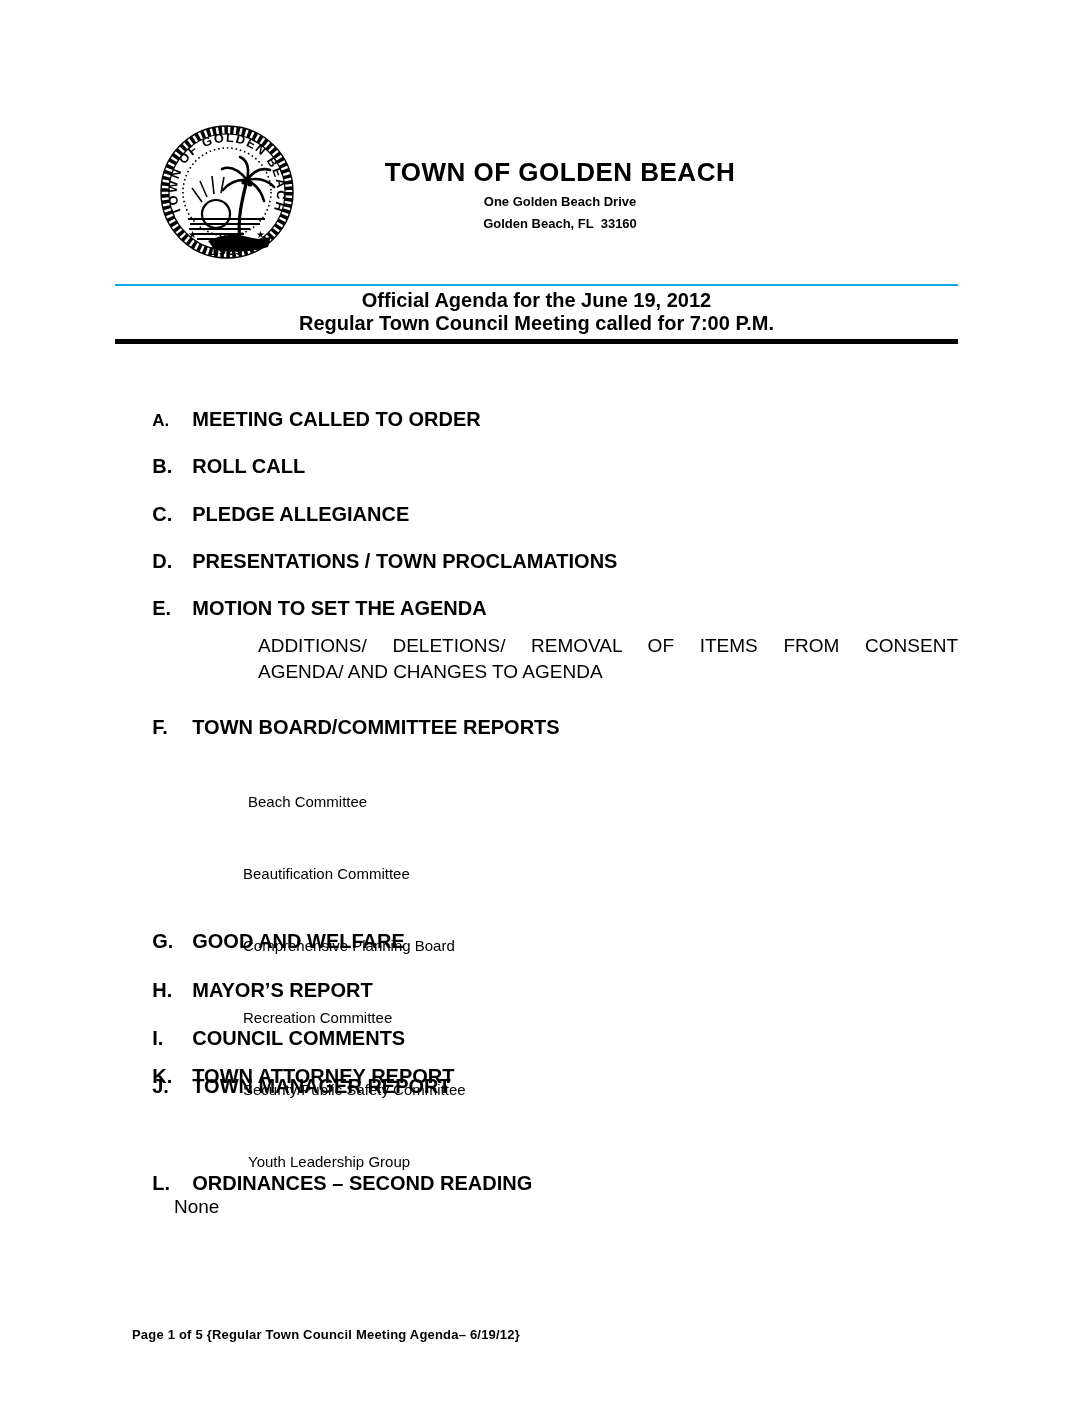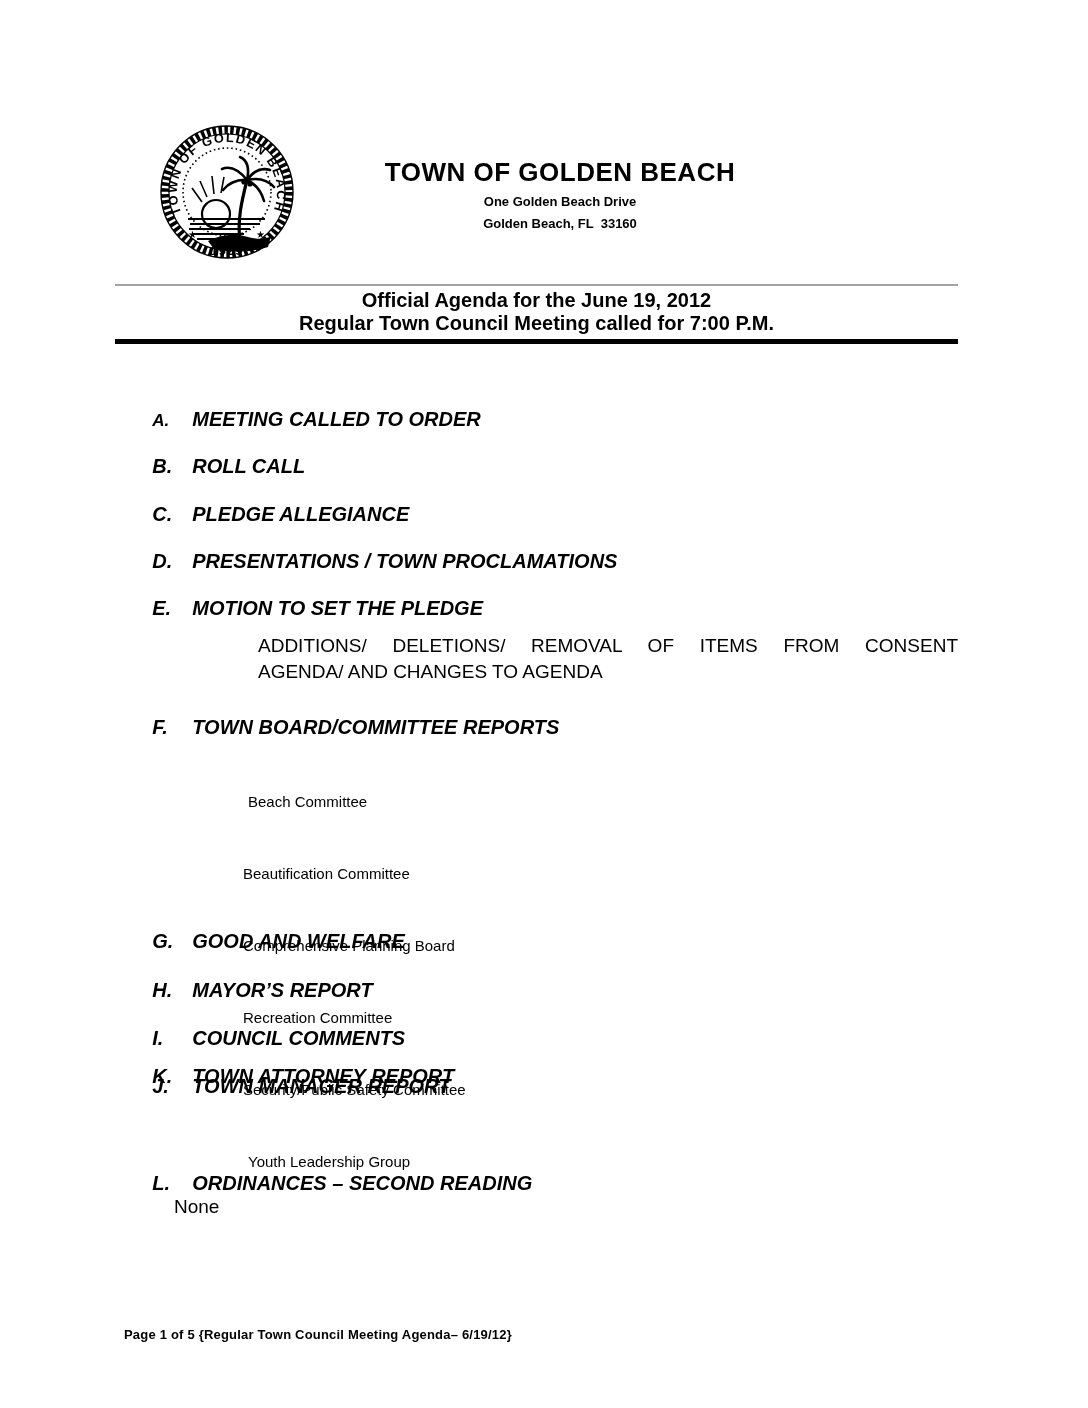--- a/index.html
+++ b/index.html
@@ -12,37 +12,37 @@
     overflow:hidden;
   }
   .abs{position:absolute;}
   
   .seal-wrap{left:152px;top:124px;width:150px;height:140px;}
   .seal-text{font-family:"Liberation Sans", sans-serif;font-weight:bold;}
   .hdr{left:330px;top:156px;width:460px;text-align:center;}
   .hdr-title{font-size:26px;font-weight:bold;letter-spacing:.5px;line-height:32px;margin-bottom:3px;white-space:pre;}
   .hdr-addr{font-size:13px;font-weight:bold;line-height:22px;white-space:pre;}
   
-  .banner{left:115px;top:284px;width:843px;border-top:2px solid #a3a3a3;border-bottom:5px solid #000;padding:3px 0 4px 0;text-align:center;}
+  .banner{left:115px;top:284px;width:843px;border-top:2px solid #0ea5e9;border-bottom:5px solid #000;padding:3px 0 4px 0;text-align:center;}
   .banner div{font-size:20px;font-weight:bold;line-height:23px;white-space:pre;}
   
-  .item{left:130px;font-size:20px;font-weight:bold;line-height:20px;white-space:pre;font-style:italic;}
+  .item{left:130px;font-size:20px;font-weight:bold;line-height:20px;white-space:pre;}
   .item .letter{display:inline-block;width:40px;}
   .letter.sm{font-size:17px;}
   
   .note{left:258px;top:621px;width:700px;font-size:19px;line-height:26px;margin-top:12px;}
   .note .jline{text-align:justify;text-align-last:justify;white-space:normal;}
   .note .nline{text-align:left;}
   
   .sublist{left:243px;top:742px;font-size:15px;line-height:24px;white-space:pre;}
   .sublist .ind{padding-left:5px;}
   
   .plain{font-size:19px;line-height:22px;white-space:pre;}
   
-  .footer{left:124px;top:1327px;font-size:13px;font-weight:bold;letter-spacing:.2px;white-space:pre;}
+  .footer{left:132px;top:1327px;font-size:13px;font-weight:bold;letter-spacing:.2px;white-space:pre;}
 </style>
 </head>
 <body>
 
 <div class="page">
 
   <div class="abs seal-wrap">
     <svg width="150" height="140" viewBox="0 0 150 140">
 
       <circle cx="75" cy="68" r="66" fill="none" stroke="#000" stroke-width="1.4"></circle>
@@ -115,21 +115,21 @@
   <div class="abs item" style="top:436px">
     <span class="letter">B.</span><span>ROLL CALL</span>
   </div>
   <div class="abs item" style="top:484px">
     <span class="letter">C.</span><span>PLEDGE ALLEGIANCE</span>
   </div>
   <div class="abs item" style="top:531px">
     <span class="letter">D.</span><span>PRESENTATIONS / TOWN PROCLAMATIONS</span>
   </div>
   <div class="abs item" style="top:578px">
-    <span class="letter">E.</span><span>MOTION TO SET THE PLEDGE</span>
+    <span class="letter">E.</span><span>MOTION TO SET THE AGENDA</span>
   </div>
 
   <div class="abs note">
     <div class="jline">ADDITIONS/ DELETIONS/ REMOVAL OF ITEMS FROM CONSENT</div>
     <div class="nline">AGENDA/ AND CHANGES TO AGENDA</div>
   </div>
 
   <div class="abs item" style="top:697px">
     <span class="letter">F.</span><span>TOWN BOARD/COMMITTEE REPORTS</span>
   </div>

